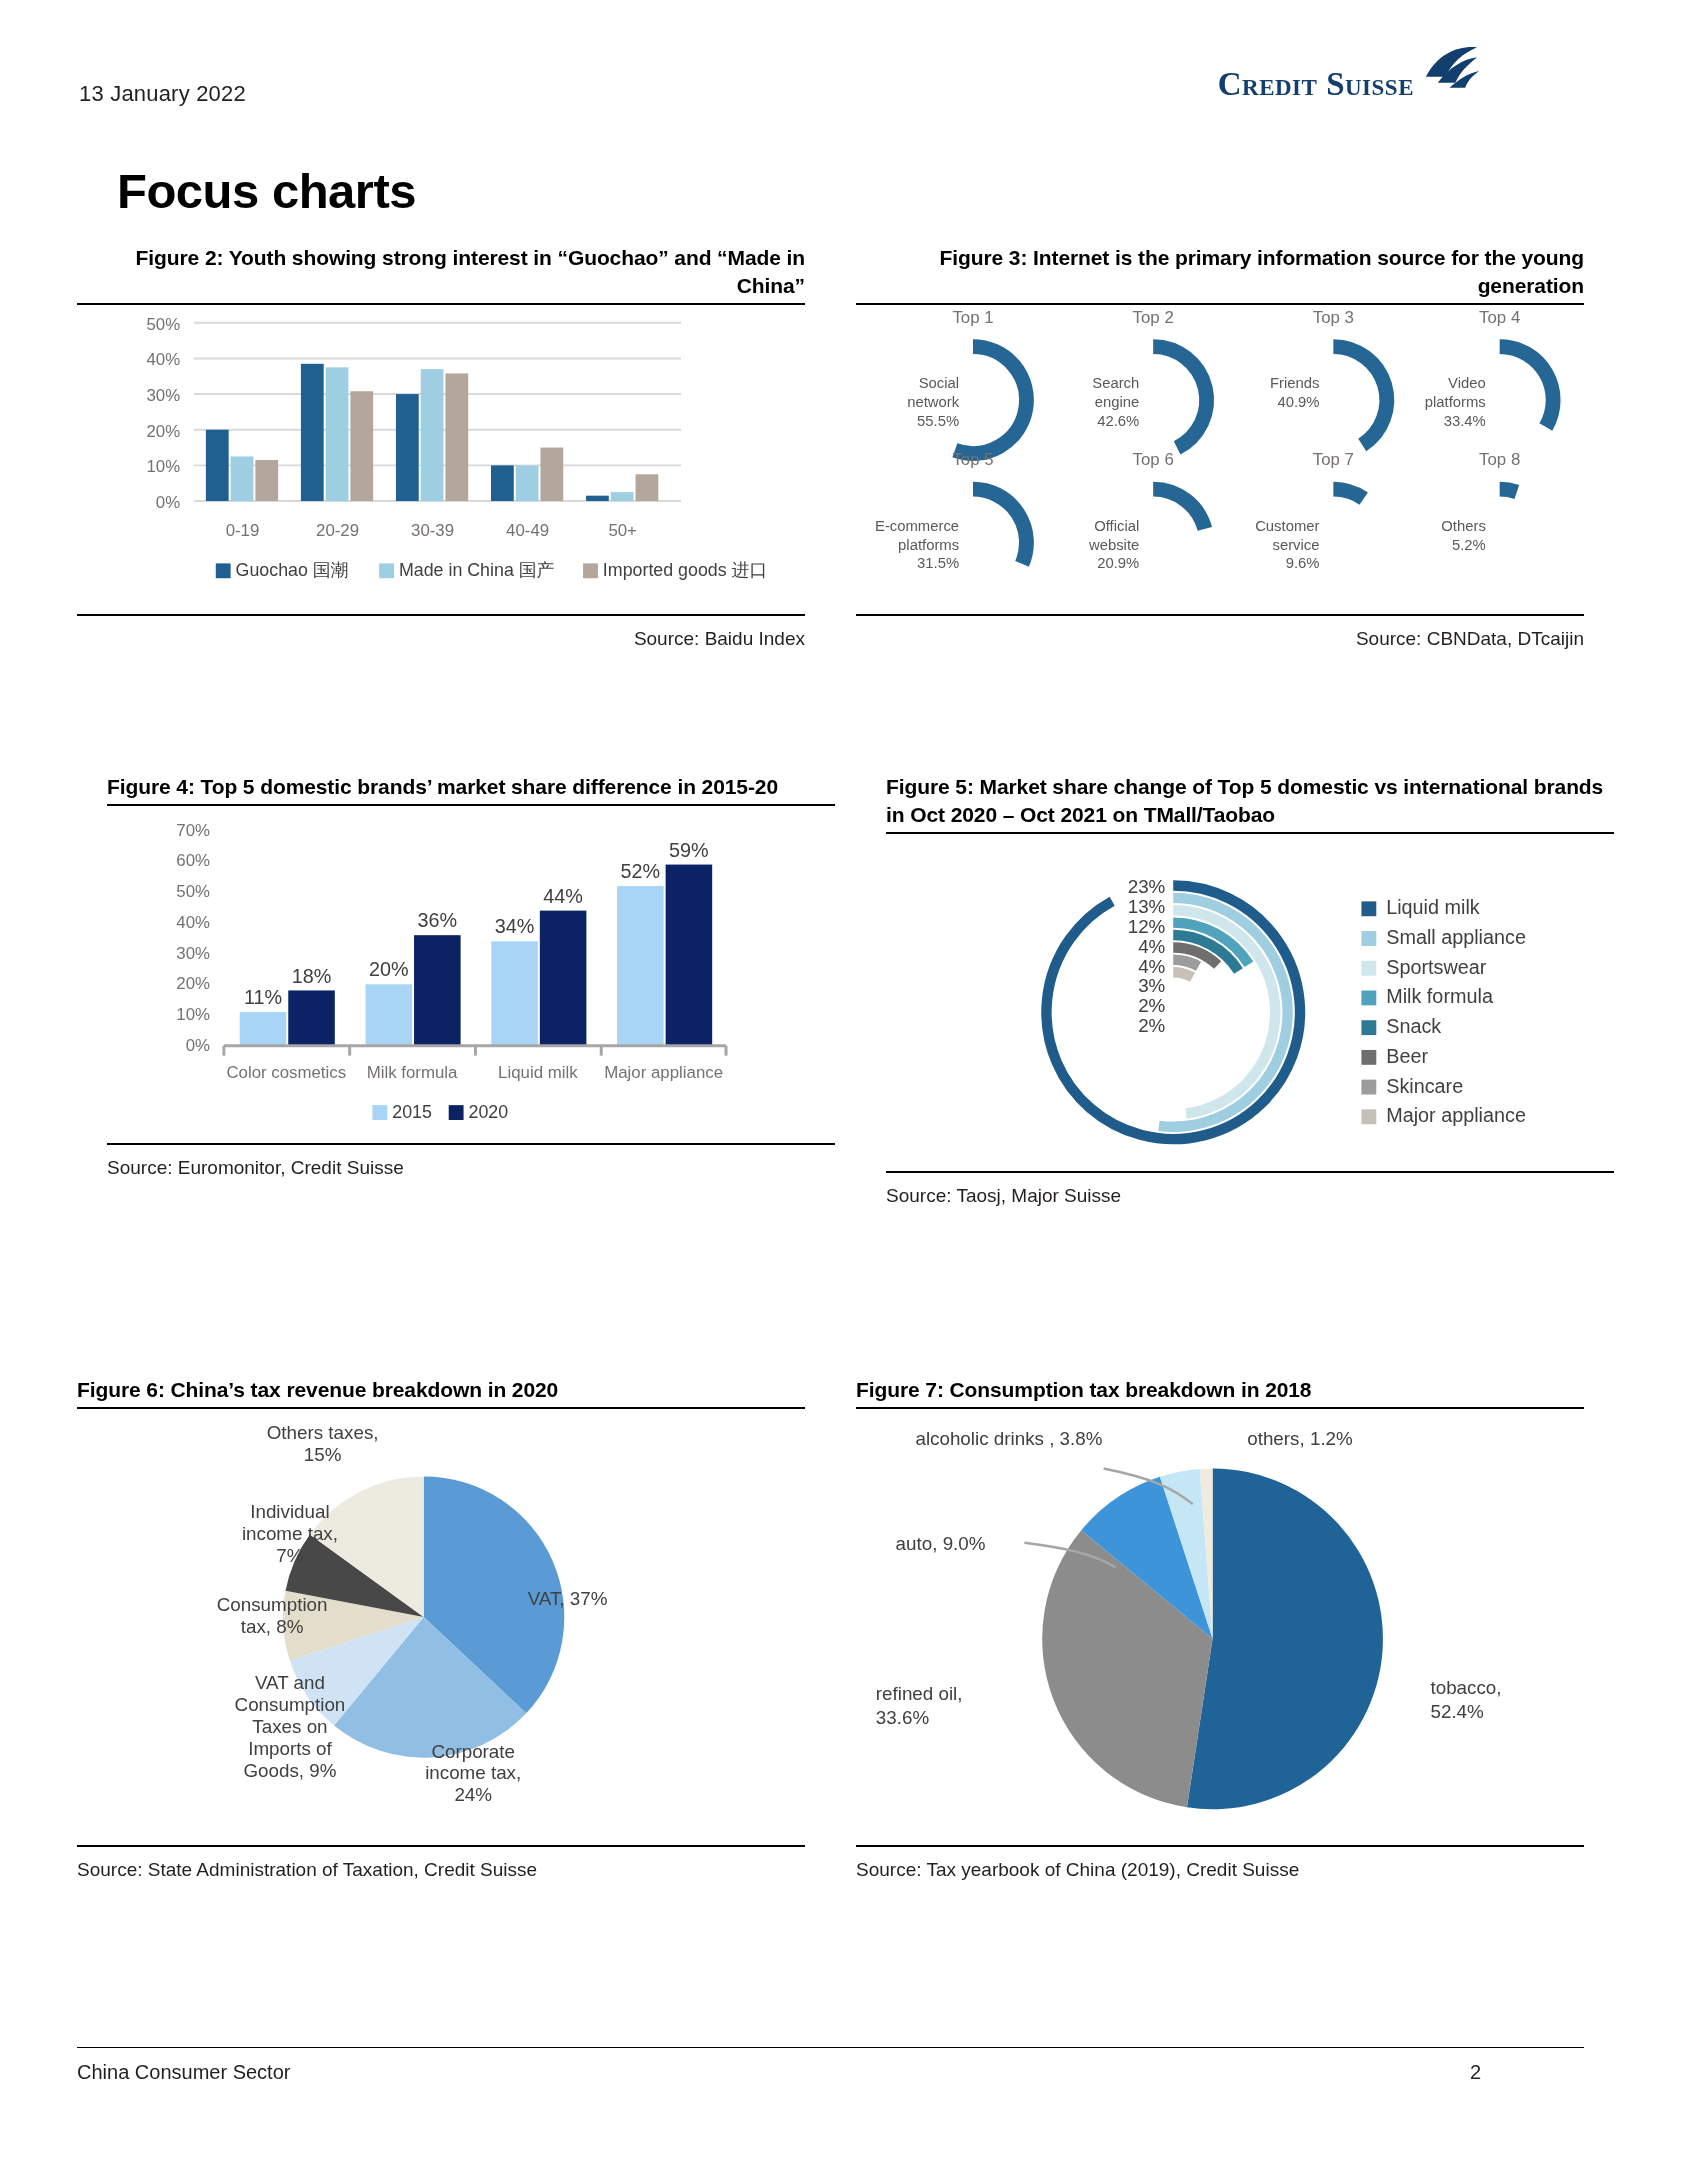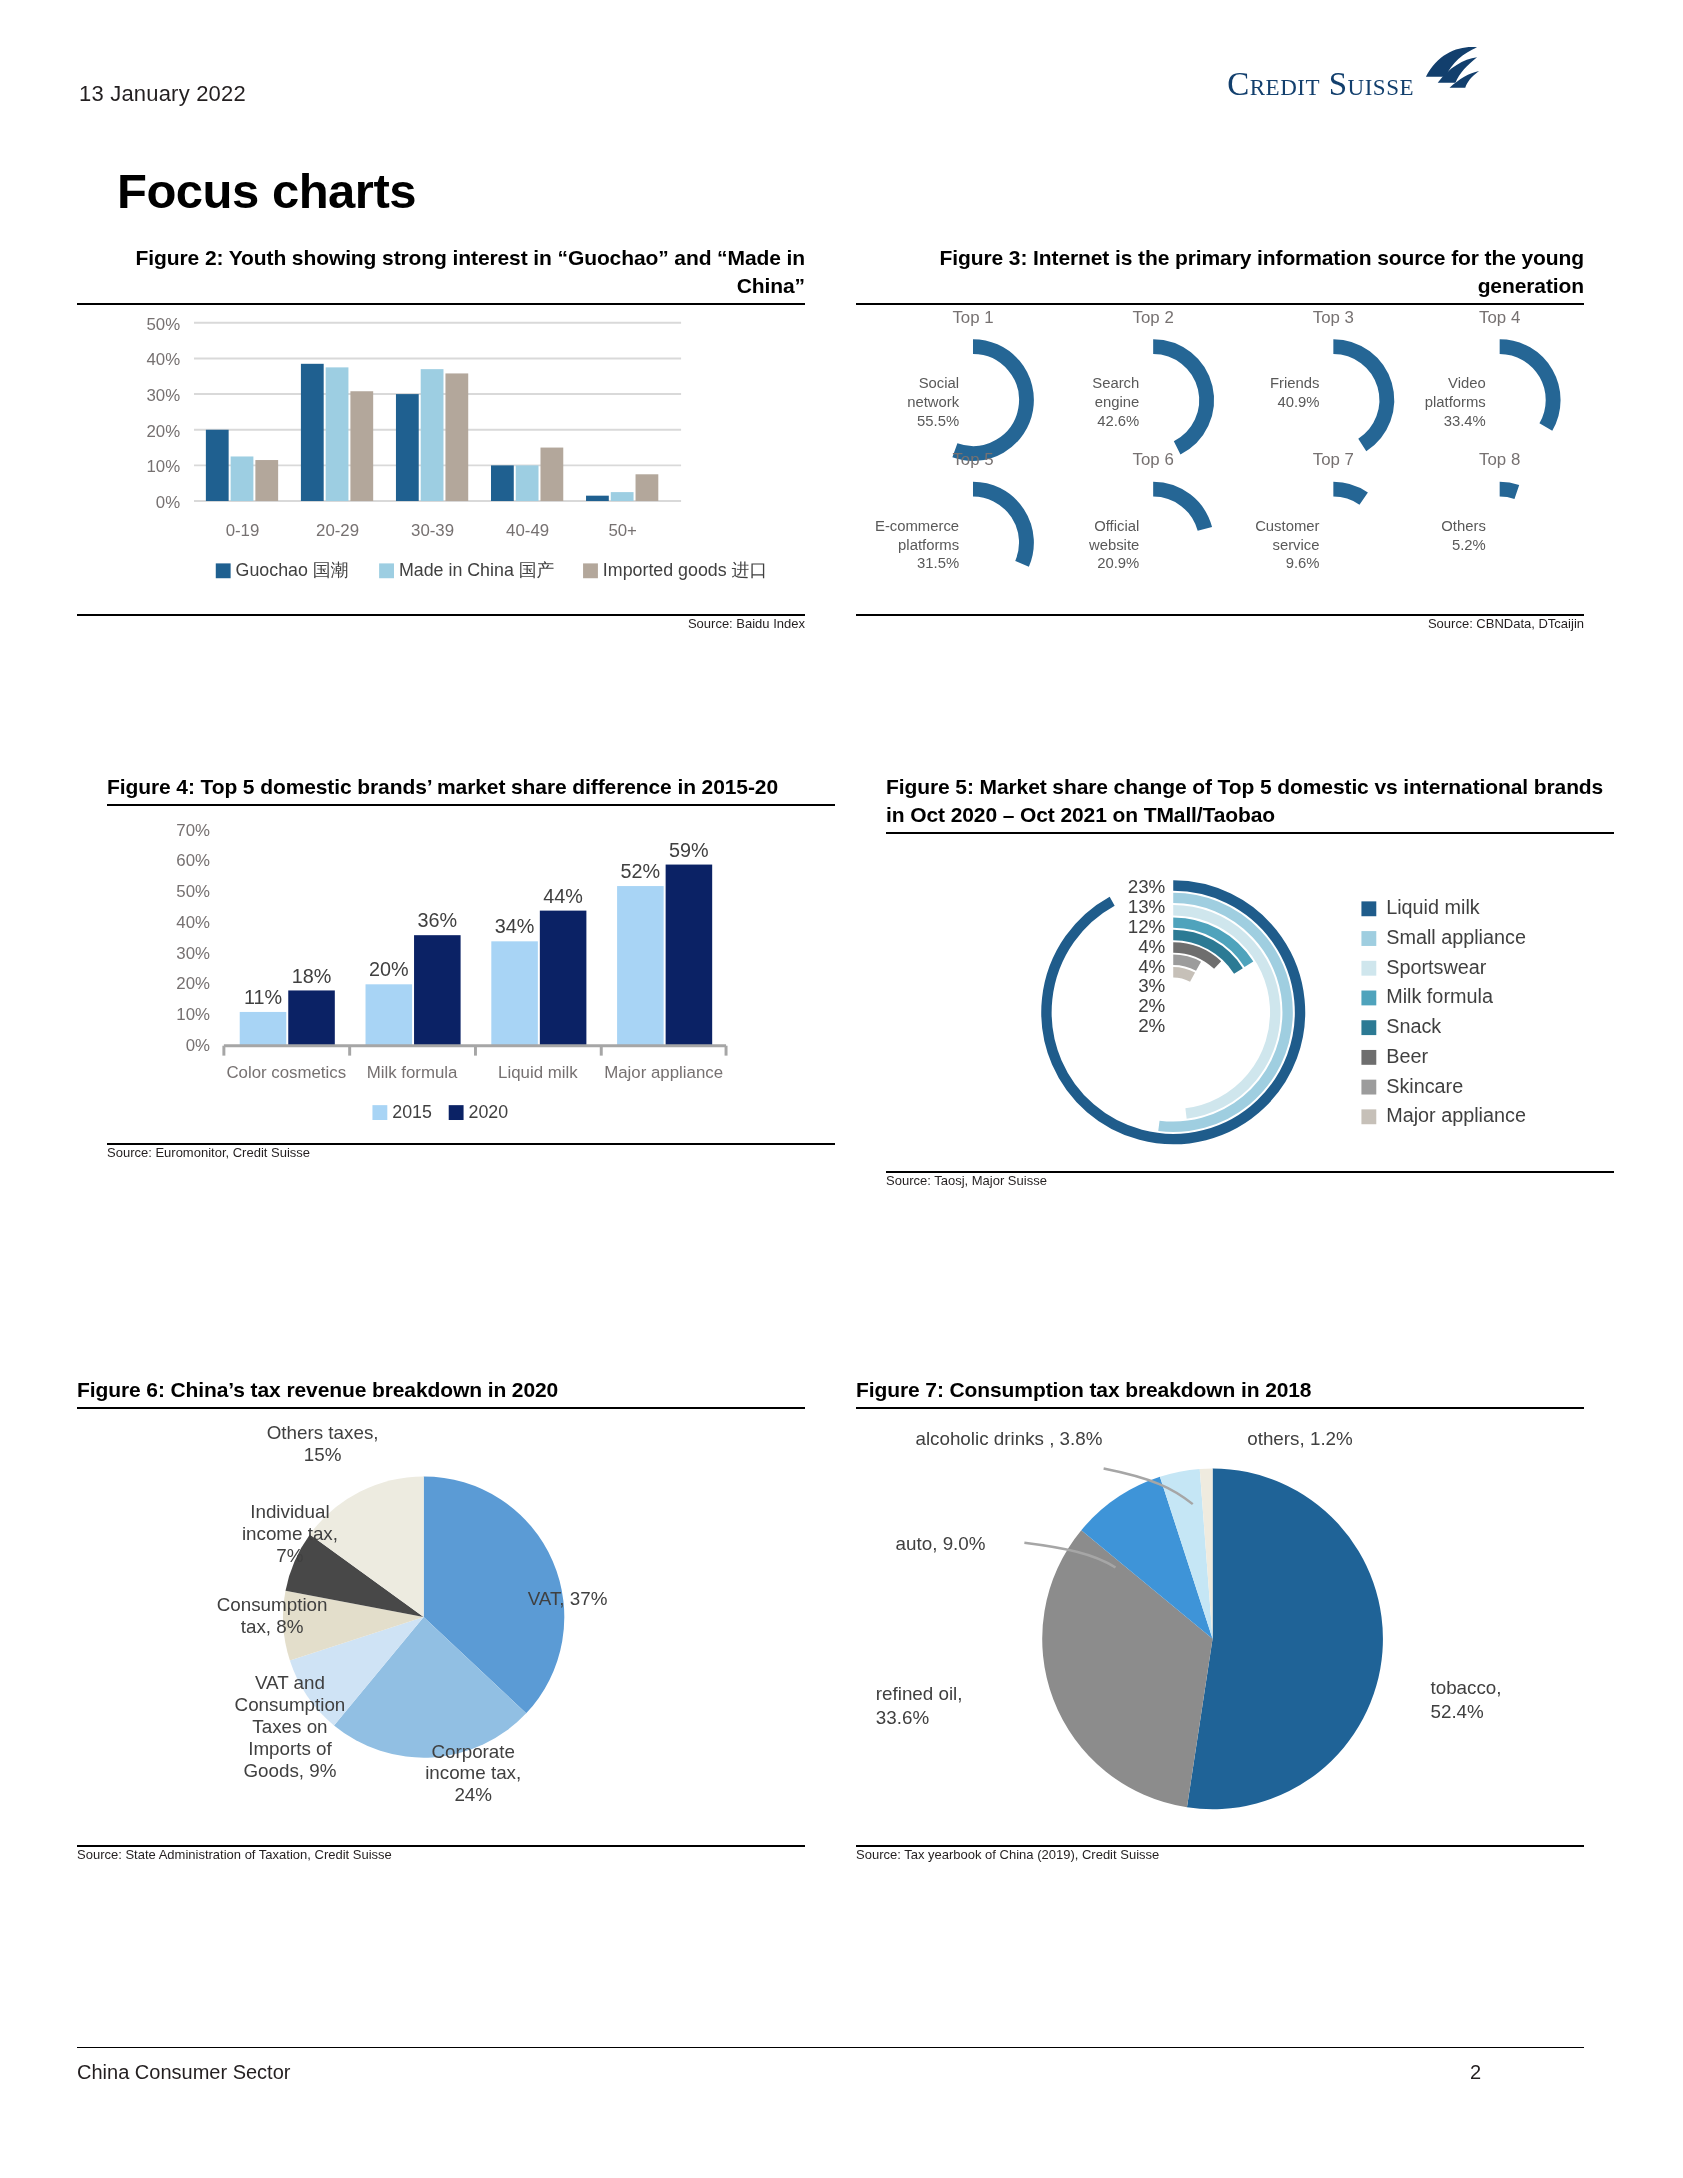--- a/index.html
+++ b/index.html
@@ -19,21 +19,21 @@
     position:absolute; left:79px; top:81px;
     font-size:22px; color:#231f20; letter-spacing:0.2px;
   }
   .logo {
     position:absolute; right:77px; top:57px;
     display:flex; align-items:flex-end; gap:6px;
   }
   .logo-text {
     font-family:"Liberation Serif", serif;
     font-size:33px; color:#123f6d; letter-spacing:0.5px;
-    font-variant:small-caps; font-weight:400; line-height:1;
+    font-variant:small-caps; font-weight:700; line-height:1;
   }
   .logo-mark { width:61px; height:44px; position:relative; top:-10px; }
 
   .page-title {
     position:absolute; left:77px; top:163px;
     font-size:49px; font-weight:700; color:#000; letter-spacing:-0.5px;margin-left:40px;
   }
 
   
   .panel { position:absolute; }
@@ -44,21 +44,21 @@
   .row3 { top:1376px; }
 
   .fig-title {
     font-size:21px; font-weight:700; color:#000;
     line-height:1.33; letter-spacing:-0.1px;
   }
   .fig-rule { border-bottom:2.5px solid #000; margin-top:3px; }
   .fig-body { position:relative; }
 
   .src-rule { border-top:2.5px solid #000; }
-  .src-text { font-size:13px; color:#231f20; padding-top:0; }
+  .src-text { font-size:19px; color:#231f20; padding-top:12px; }
 
   
   .footer-rule { position:absolute; left:77px; top:2047px; width:1507px; border-top:1.5px solid #000; }
   .footer-left { position:absolute; left:77px; top:2061px; font-size:20px; color:#231f20; }
   .footer-right{ position:absolute; right:77px; top:2061px; font-size:20px; color:#231f20; }
 
   
   .ax-lbl { font-size:17px; fill:#767171; }
   .dat-lbl{ font-size:19px; fill:#404040; }
   .lg-lbl { font-size:18px; fill:#404040; }

